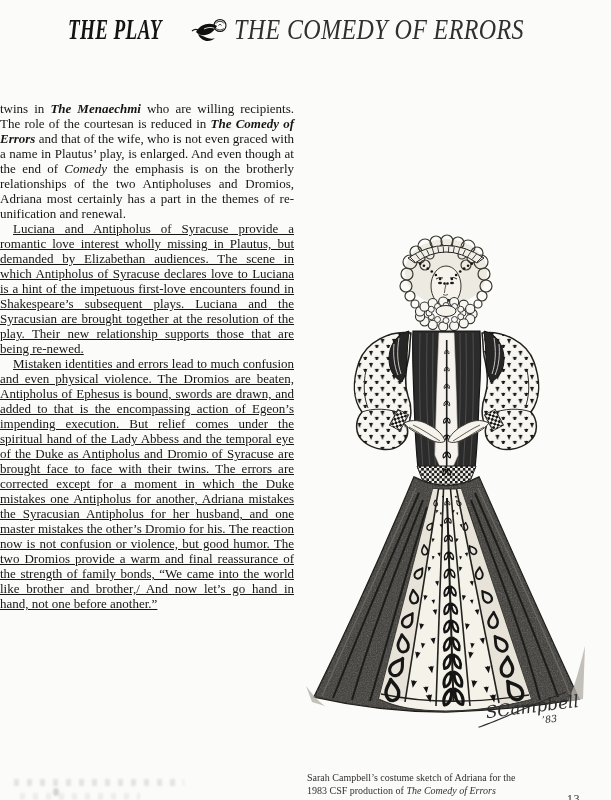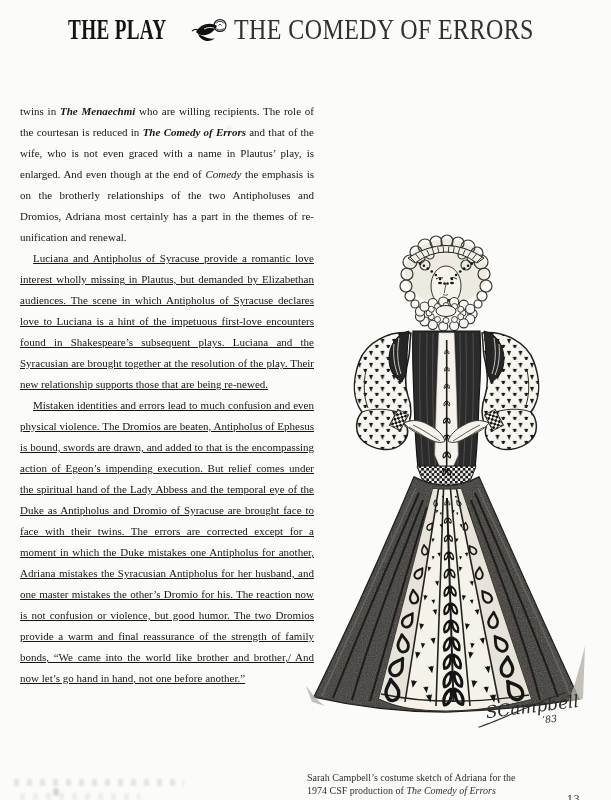--- a/index.html
+++ b/index.html
@@ -1,36 +1,36 @@
 <!DOCTYPE html>
 <html><head>
 <meta charset="utf-8">
 <style>
   html,body{margin:0;padding:0;}
   body{
     width:611px;height:800px;overflow:hidden;position:relative;
     background:#fbfbf9;font-family:"Liberation Serif",serif;color:#1c1c1c;
   }
   
-  .hdr{position:absolute;left:0;top:0;width:575px;height:60px;}
+  .hdr{position:absolute;left:0;top:0;width:575px;height:60px;font-style:italic;}
   .hdr-left{
     position:absolute;left:68px;top:12px;font-weight:bold;font-size:30px;
     color:#141414;white-space:nowrap;transform:scaleX(0.64);transform-origin:left top;
     letter-spacing:0.5px;
   }
   .hdr-orn{position:absolute;left:190px;top:16px;}
   .hdr-right{
     position:absolute;left:234px;top:12px;font-weight:normal;font-size:30px;
     color:#30302f;white-space:nowrap;transform:scaleX(0.80);transform-origin:left top;
     letter-spacing:0.5px;
   }
   
   .article{
-    position:absolute;left:20px;top:101px;width:294px;
-    font-size:11px;line-height:21px;text-align:justify;color:#161616;
+    position:absolute;left:0;top:101px;width:294px;
+    font-size:13px;line-height:15px;text-align:justify;color:#161616;
   }
   .article p{margin:0;padding:0;}
   .article p.indent{text-indent:13px;text-decoration:underline;}
   
   .caption{
     position:absolute;left:307px;top:771px;width:250px;
     font-size:10px;line-height:13px;color:#33312e;
   }
   
   .pageno{
@@ -362,21 +362,21 @@
   <g transform="rotate(-7 520 712)">
     <text x="486" y="714" class="sig">SCampbell</text>
     <path d="M477,722 C498,718 532,706 568,698" stroke="#2c2c2c" stroke-width="1.1" fill="none"></path>
     <text x="541" y="726" class="sig2">’83</text>
   </g>
 </svg>
 </div>
 
 <div class="caption">
   <div>Sarah Campbell’s costume sketch of Adriana for the</div>
-  <div><span>1974 CSF production of </span><i>The Comedy of Errors</i></div>
+  <div><span>1983 CSF production of </span><i>The Comedy of Errors</i></div>
 </div>
 
 <div class="pageno">13</div>
 
 <div class="spk" style="left:226px;top:126px;width:7px;height:4px;opacity:0.12"></div>
 <div class="spk" style="left:53px;top:788px;width:6px;height:8px;opacity:0.4"></div>
 <div class="smudge" style="left:14px;top:779px;width:170px"></div>
 <div class="smudge" style="left:20px;top:793px;width:120px;opacity:0.2"></div>
 
 </body></html>

